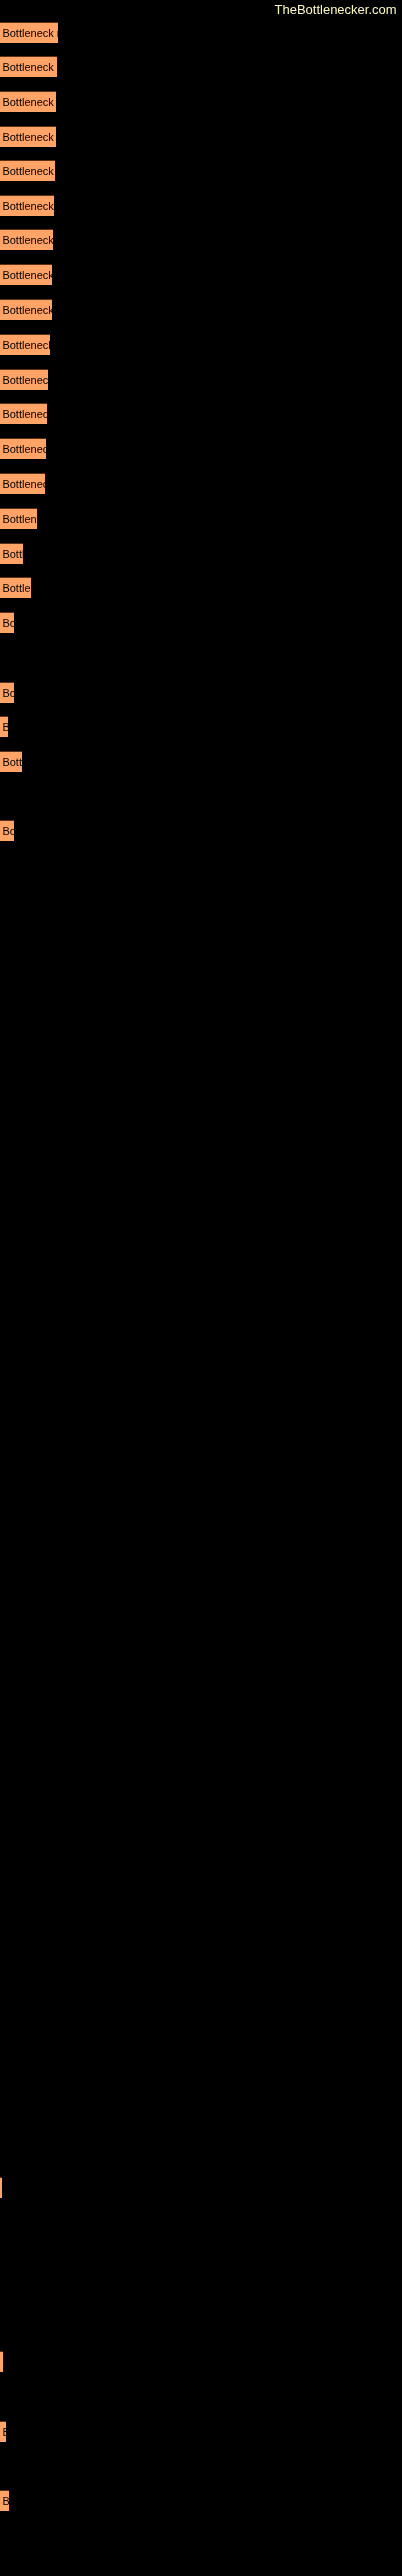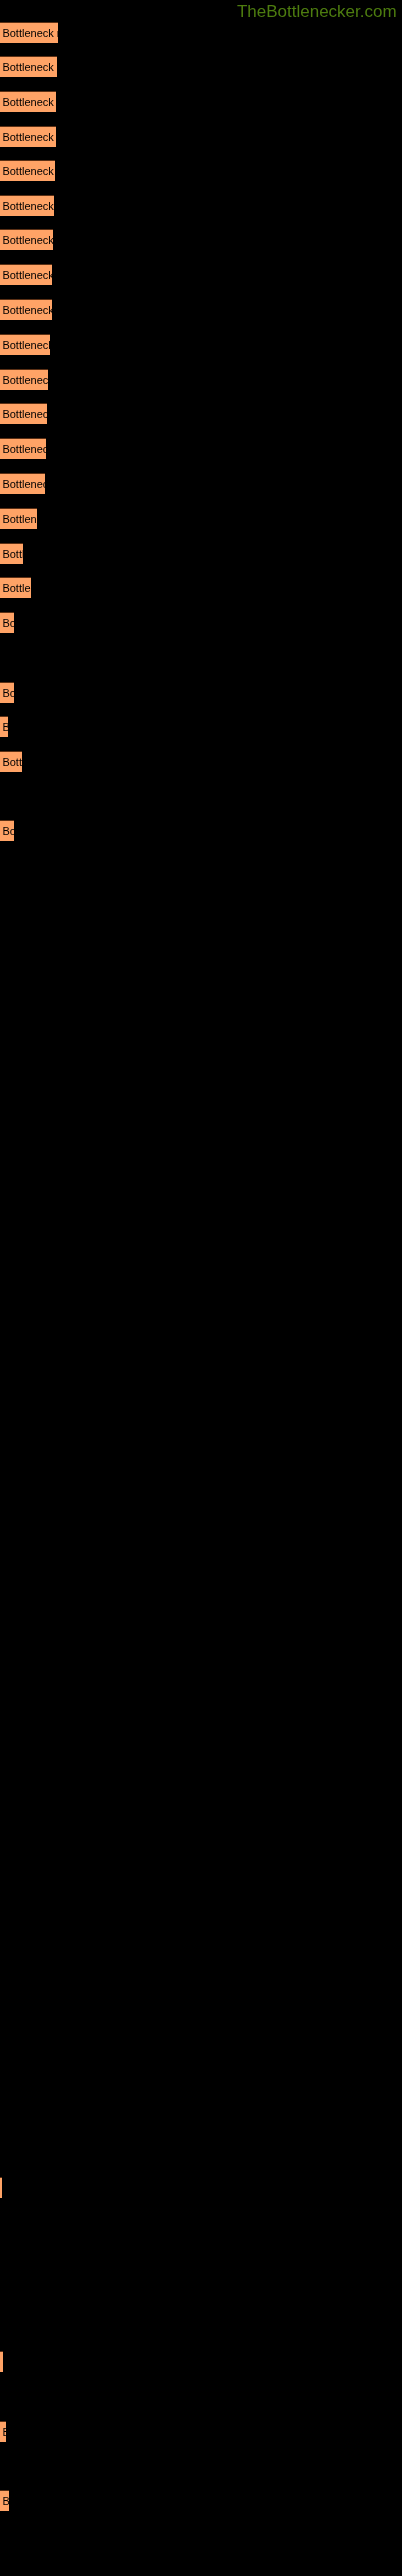--- a/index.html
+++ b/index.html
@@ -12,22 +12,22 @@
     height: 2576px;
     position: relative;
     font-family: "Liberation Sans", sans-serif;
     overflow: hidden;
   }
 
   .watermark {
     position: absolute;
     top: 1.6px;
     right: 6.4px;
-    color: #4d7c0f;
-    font-size: 17px;
+    color: #fef9c3;
+    font-size: 13px;
     font-family: "Liberation Sans", sans-serif;
     letter-spacing: 0px;
     white-space: nowrap;
   }
 
   .plot {
     position: absolute;
     left: 0;
     top: 0;
     width: 403px;

